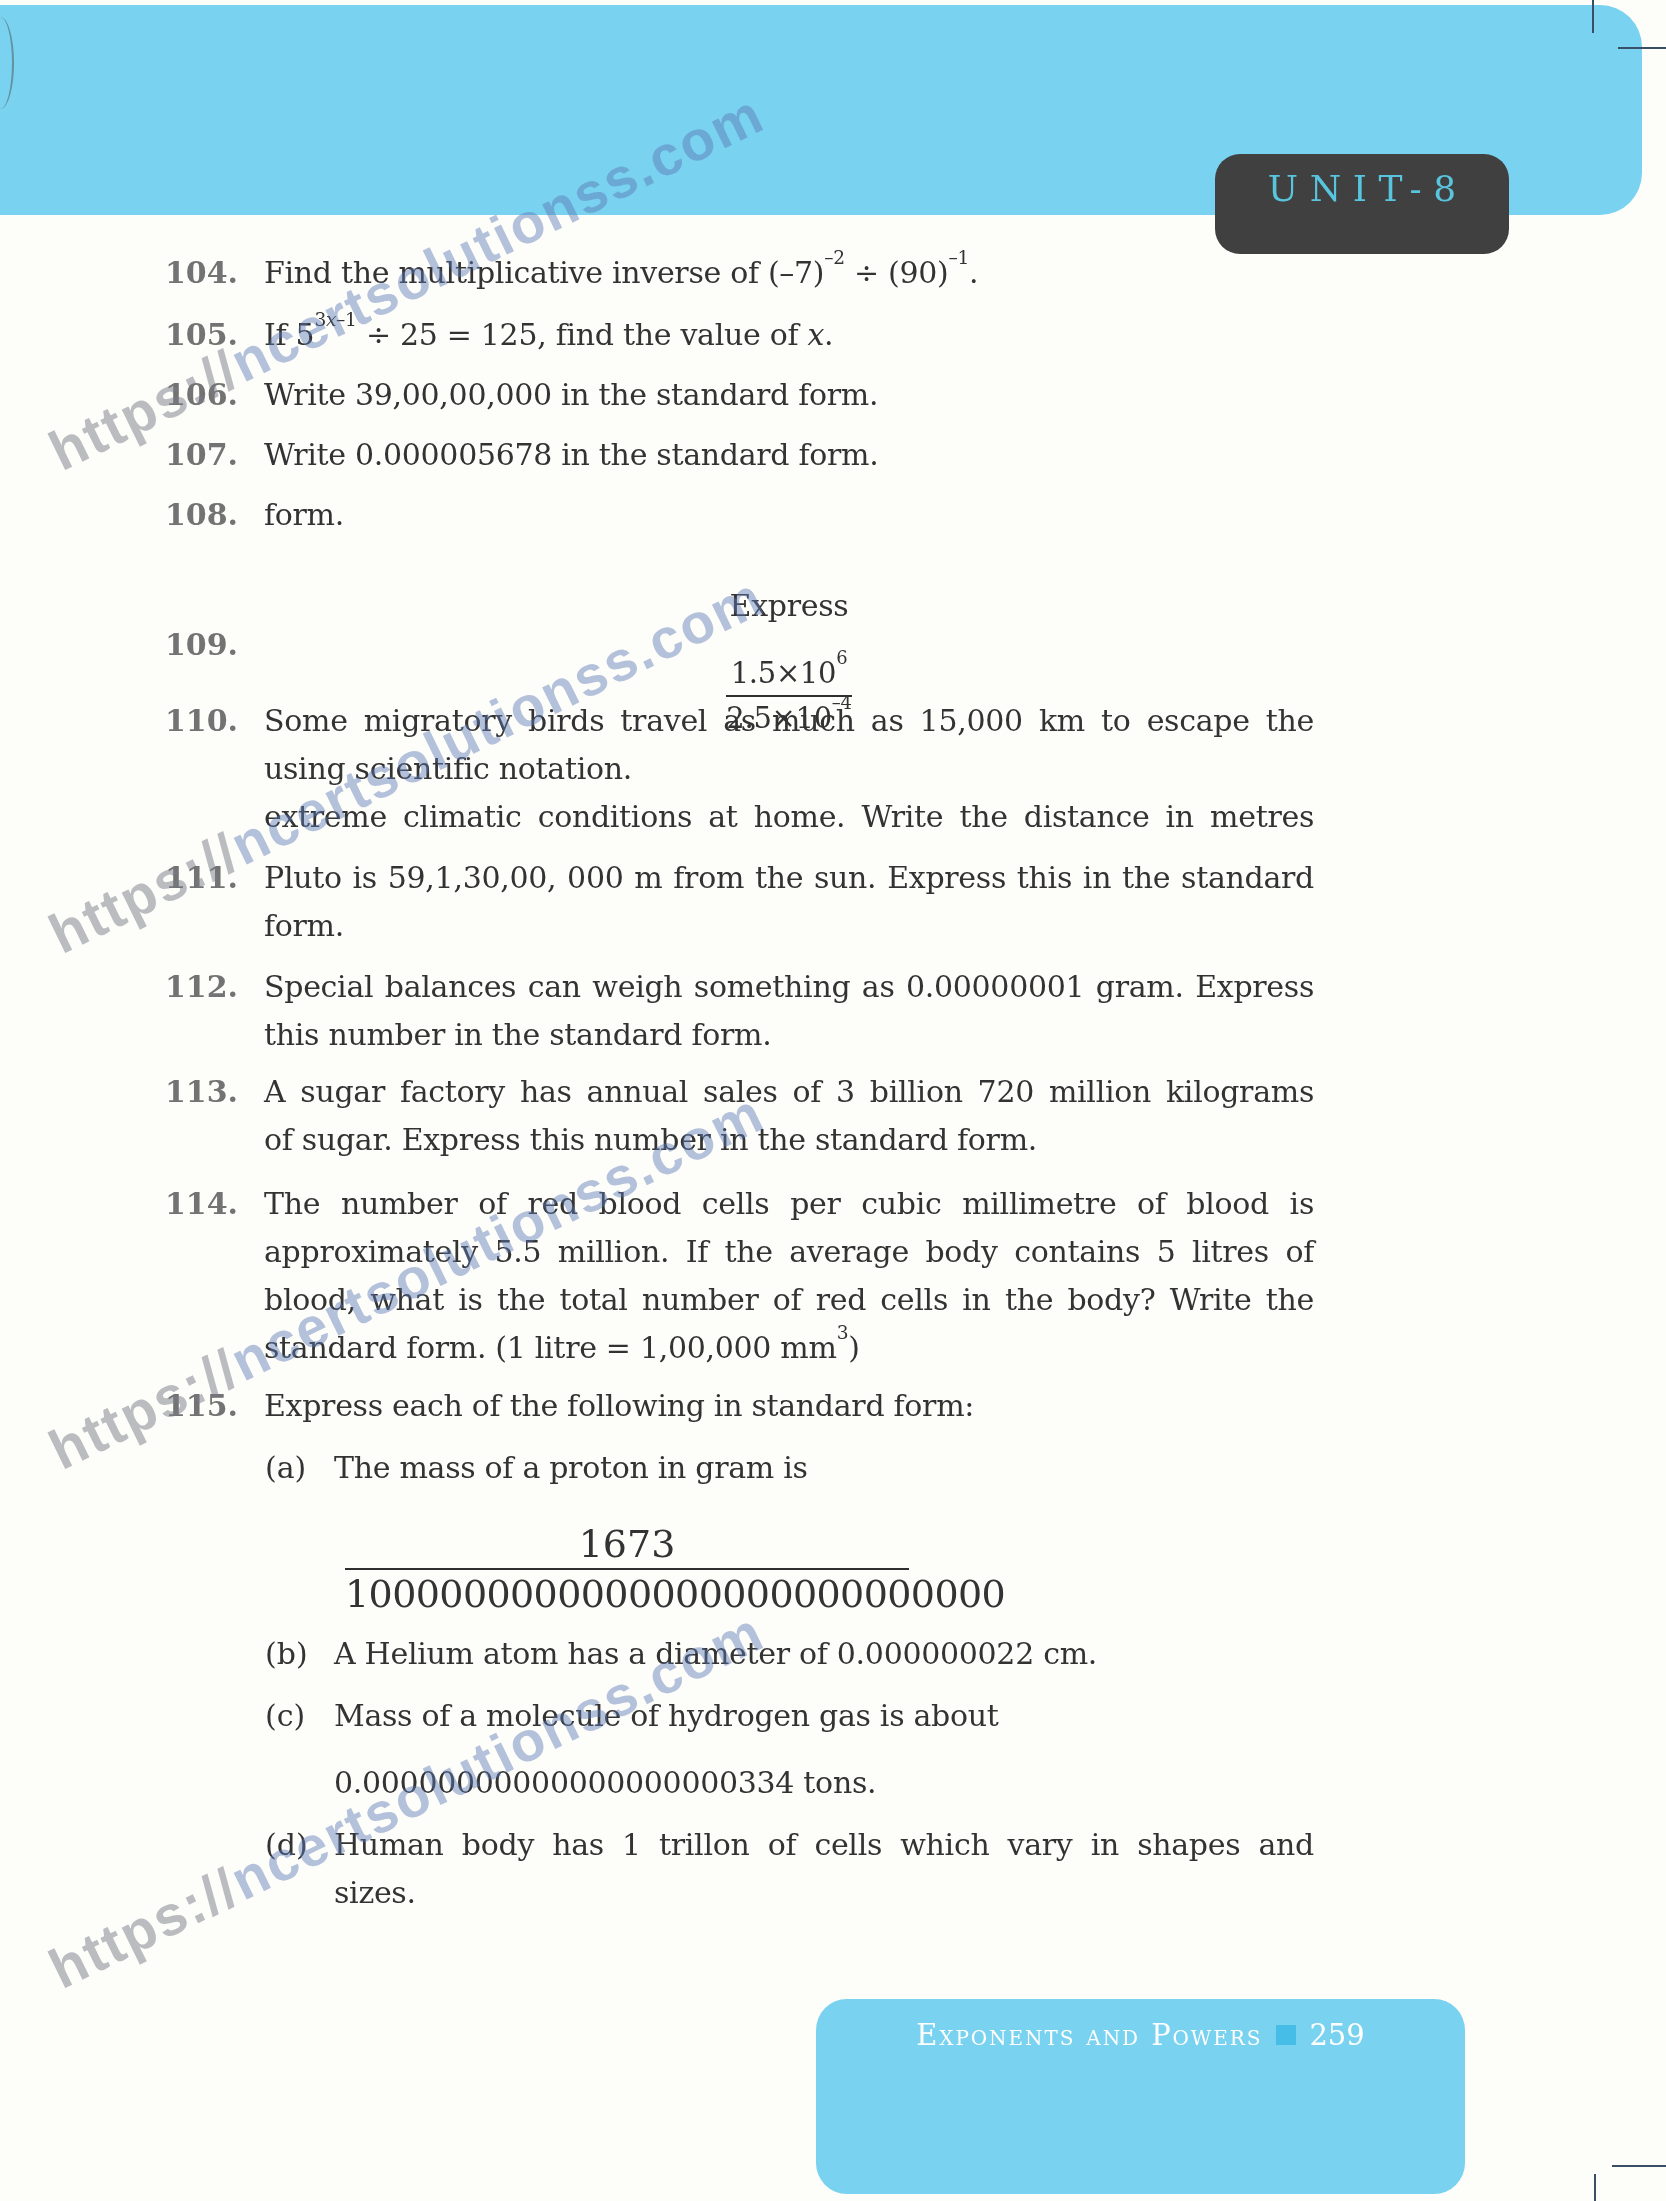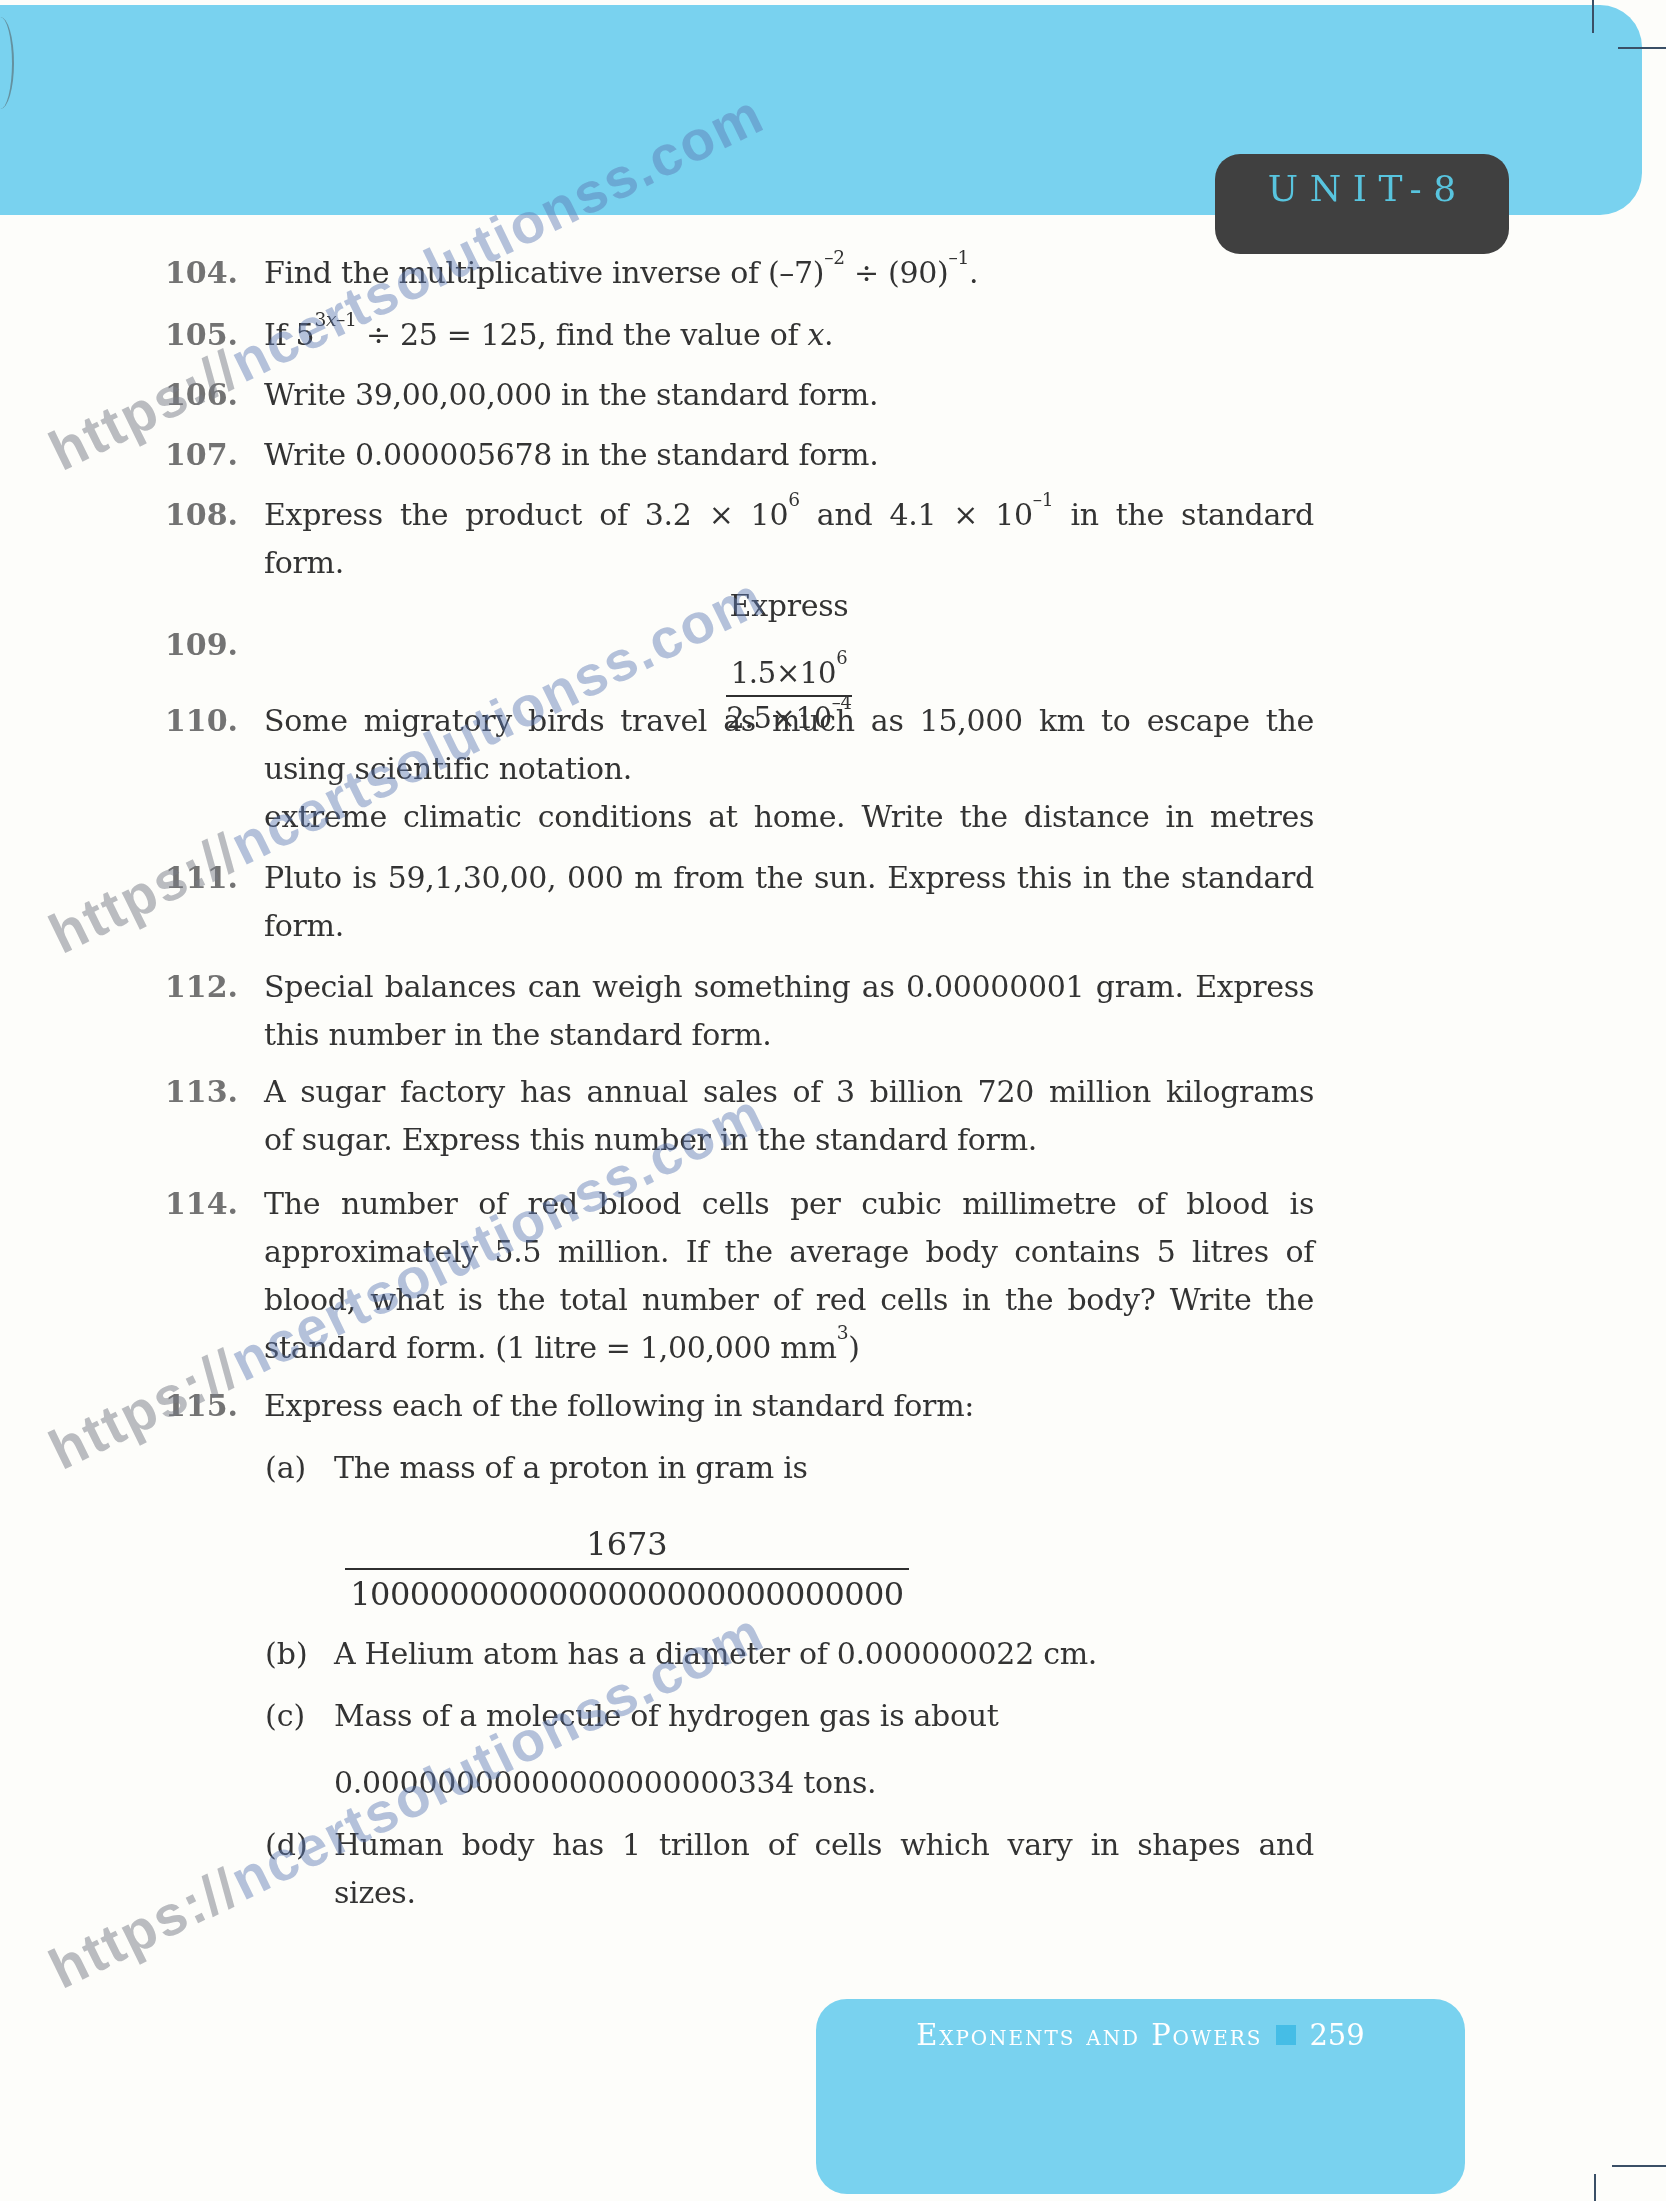--- a/index.html
+++ b/index.html
@@ -43,21 +43,21 @@
   
   .exp-row{display:flex;align-items:center;height:126px;gap:23px;white-space:nowrap;flex-direction:column;}
   .frac{display:inline-flex;flex-direction:column;align-items:center;font-size:29px;}
   .frac .ftop,.frac .fbot{line-height:41px;white-space:nowrap;}
   .frac .fbar{width:100%;border-top:2.9px solid #2f2f2f;margin:1px 0;}
   
   .sub{position:absolute;left:265px;display:flex;}
   .sublabel{width:69px;flex:0 0 69px;font-size:30px;line-height:48px;}
   .subtext{width:980px;font-size:30px;line-height:48px;letter-spacing:-0.3px;}
   
-  .bigfrac{position:absolute;left:345px;top:1522px;width:564px;text-align:center;font-size:32px;}
+  .bigfrac{position:absolute;left:345px;top:1522px;width:564px;text-align:center;font-size:38px;}
   .bigfrac .ftop{line-height:44px;}
   .bigfrac .fbar{border-top:2.9px solid #2f2f2f;margin:1.9px 0 1px;}
   .bigfrac .fbot{line-height:46px;letter-spacing:-0.6px;white-space:nowrap;}
   
   .footer-box{
     position:absolute;left:816px;top:1999px;width:649px;height:195px;
     background:#79d2ef;border-radius:31px;
   }
   .footer-line{
     position:absolute;left:0;right:0;top:19.3px;
@@ -114,21 +114,20 @@
 <div class="q" style="top:431px">
   <div class="qnum">107.</div>
   <div class="qtext">
     <div class="line">Write 0.000005678 in the standard form.</div>
   </div>
 </div>
 
 <div class="q" style="top:491px">
   <div class="qnum">108.</div>
   <div class="qtext">
-    <div class="line j">Express the product of 3.2 × 10<sup>6</sup> and 4.1 × 10<sup>–1</sup> in the standard</div>
     <div class="line">form.</div>
   </div>
 </div>
 
 <div class="q" style="top:582px">
   <div class="qnum" style="line-height:126px;">109.</div>
   <div class="qtext">
     <div class="exp-row">
       <span>Express</span>
       <span class="frac">

